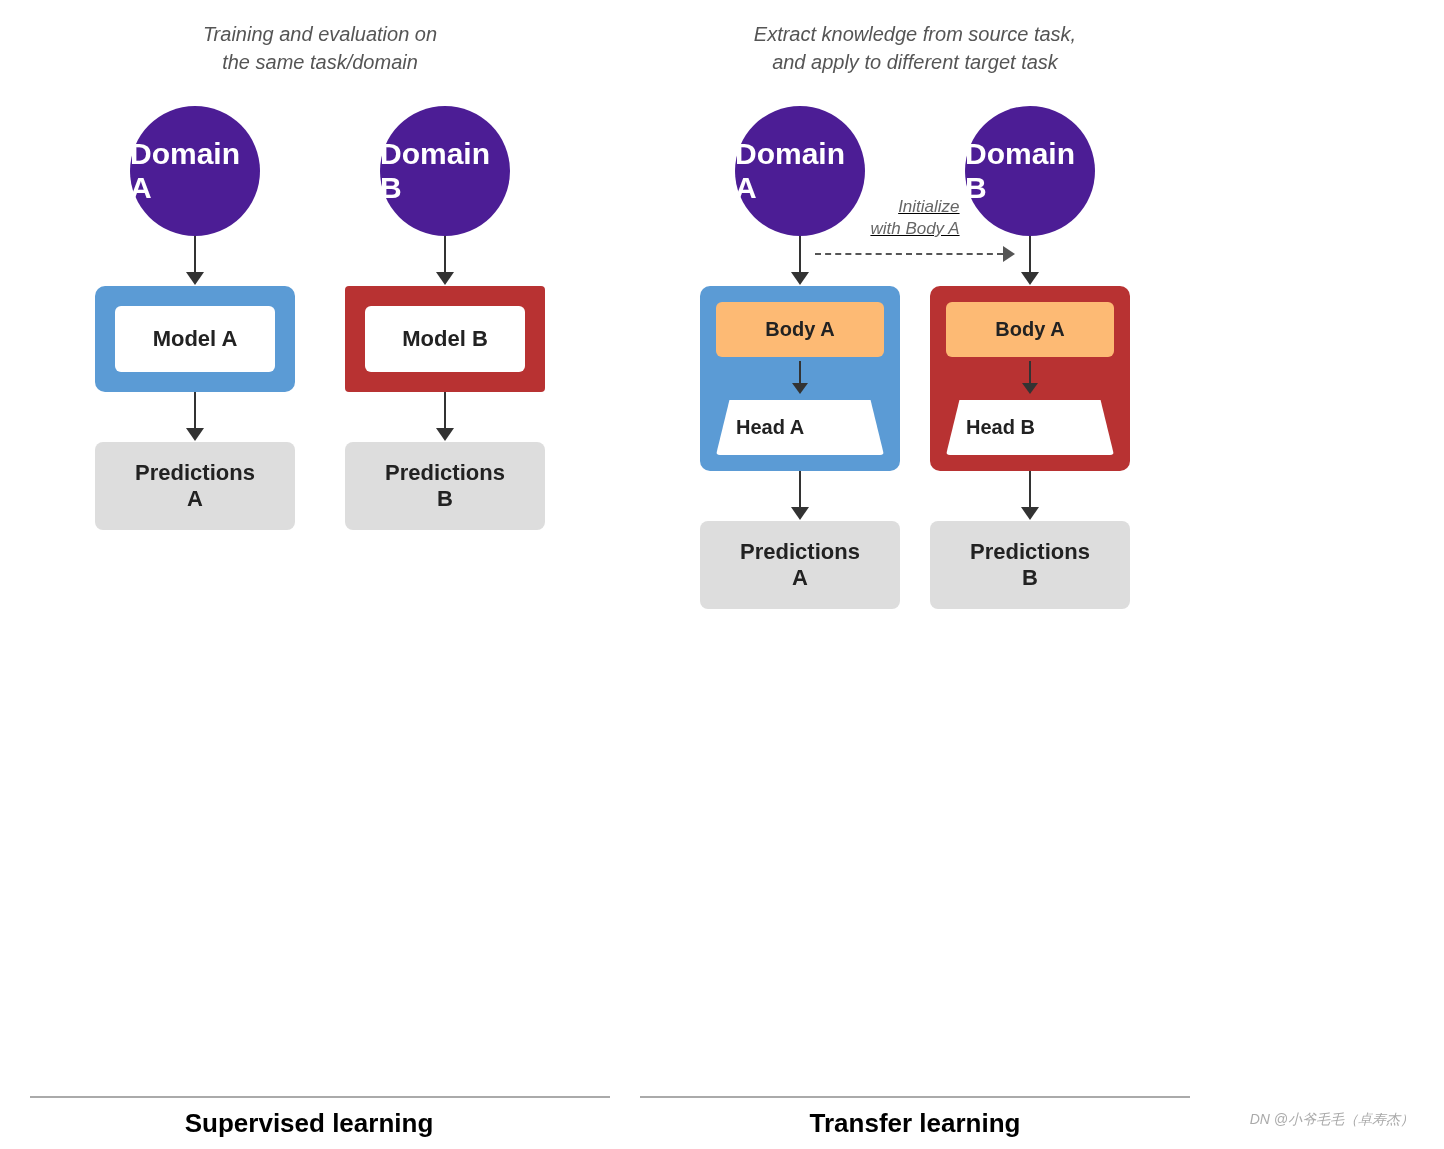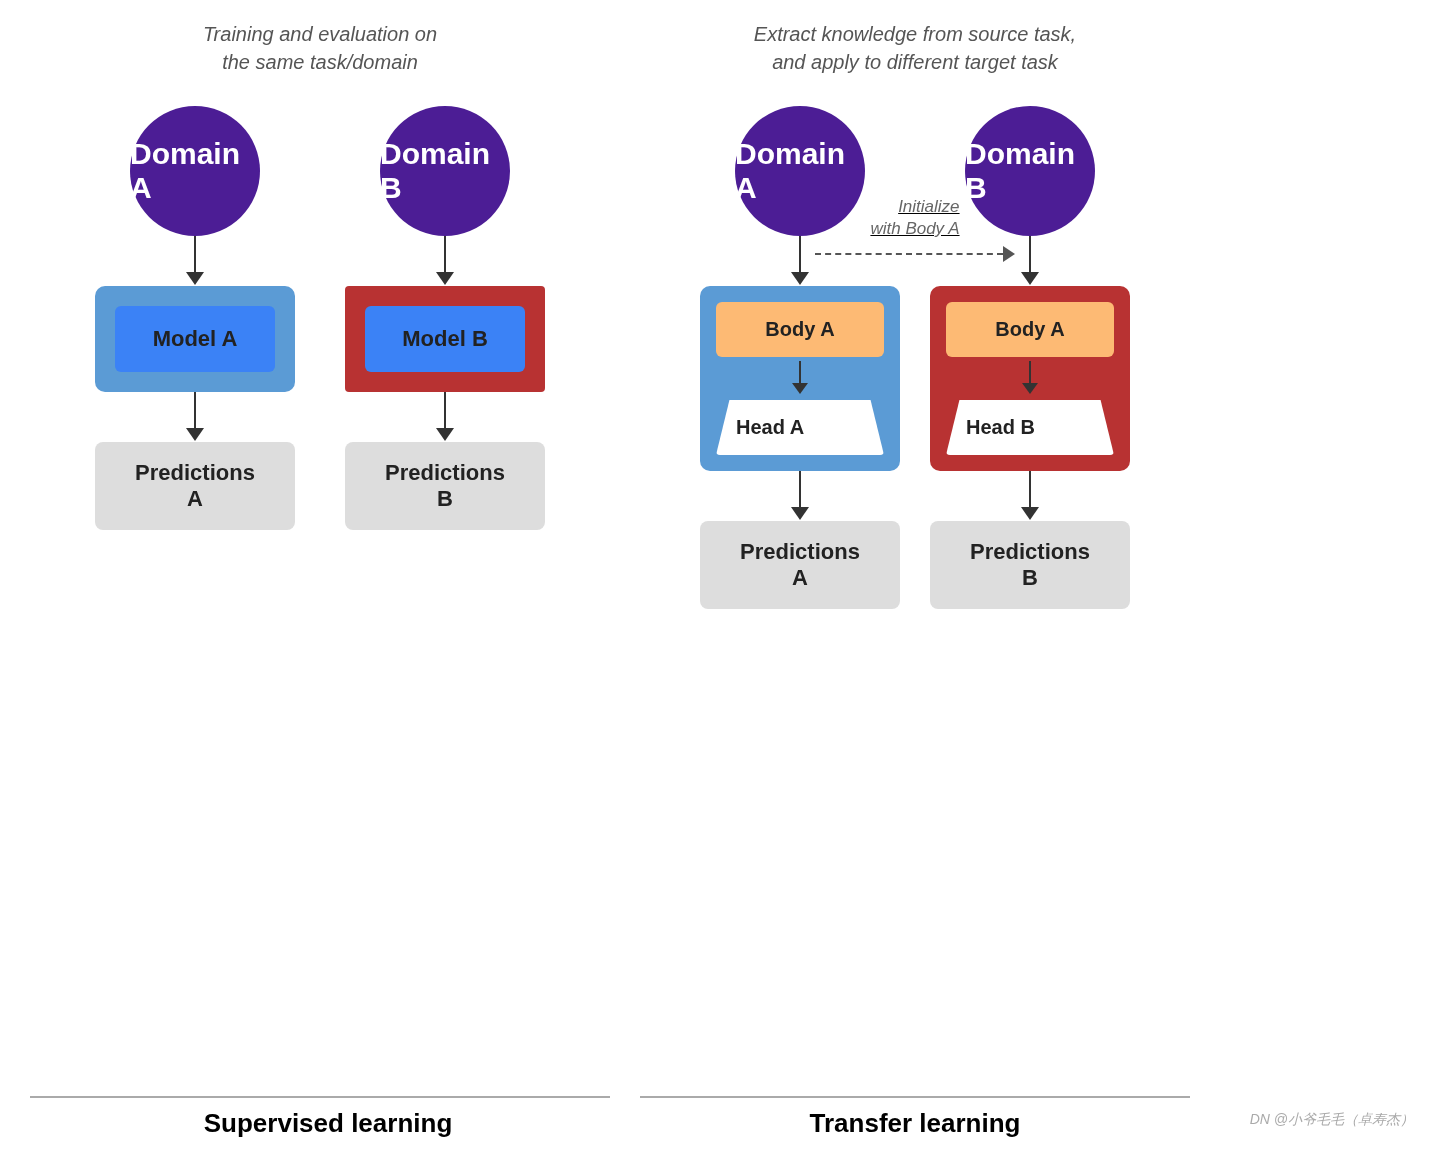--- a/index.html
+++ b/index.html
@@ -61,21 +61,21 @@
     .model-box-red {
       background: #b83232;
       border-radius: 4px;
       width: 200px;
       padding: 20px;
       display: flex;
       align-items: center;
       justify-content: center;
     }
     .model-inner {
-      background: #3b82f6;
+      background: #ffffff;
       border-radius: 6px;
       padding: 20px 16px;
       font-size: 22px;
       font-weight: bold;
       color: #222;
       text-align: center;
       width: 100%;
     }
     .predictions-box {
       background: #ddd;
@@ -202,21 +202,21 @@
     .right-half {
       flex: 1;
       display: flex;
       flex-direction: column;
       align-items: center;
       border-bottom: 2.5px solid #aaa;
       padding-bottom: 30px;
     }
     .bottom-labels {
       display: flex;
-      padding: 10px 38px;
+      padding: 10px 19px;
     }
     .bottom-label-left {
       flex: 0 0 580px;
       text-align: center;
       font-size: 26px;
       font-weight: bold;
       margin-right: 30px;
     }
     .bottom-label-right {
       flex: 1;

